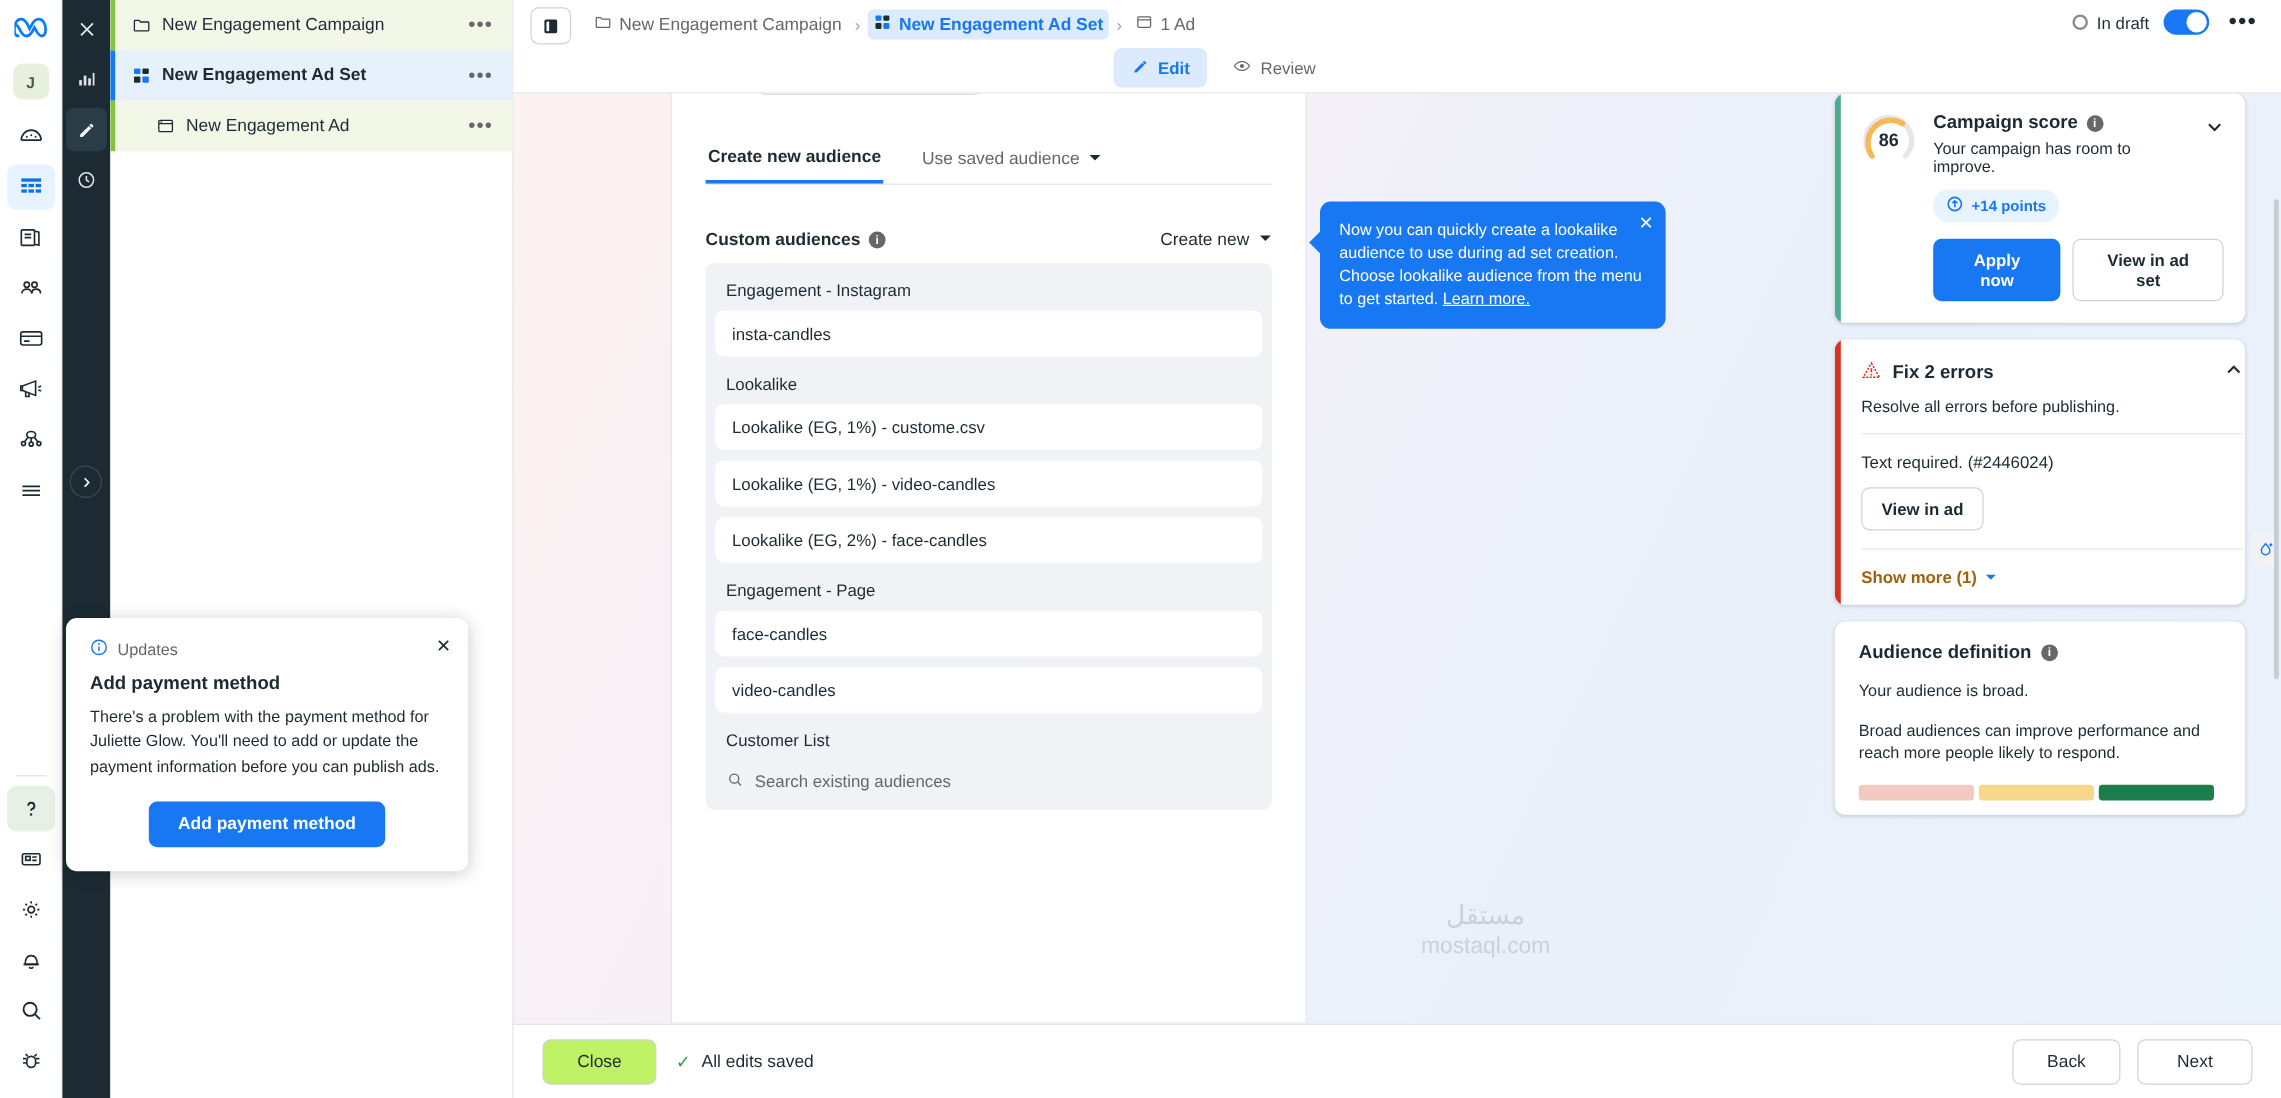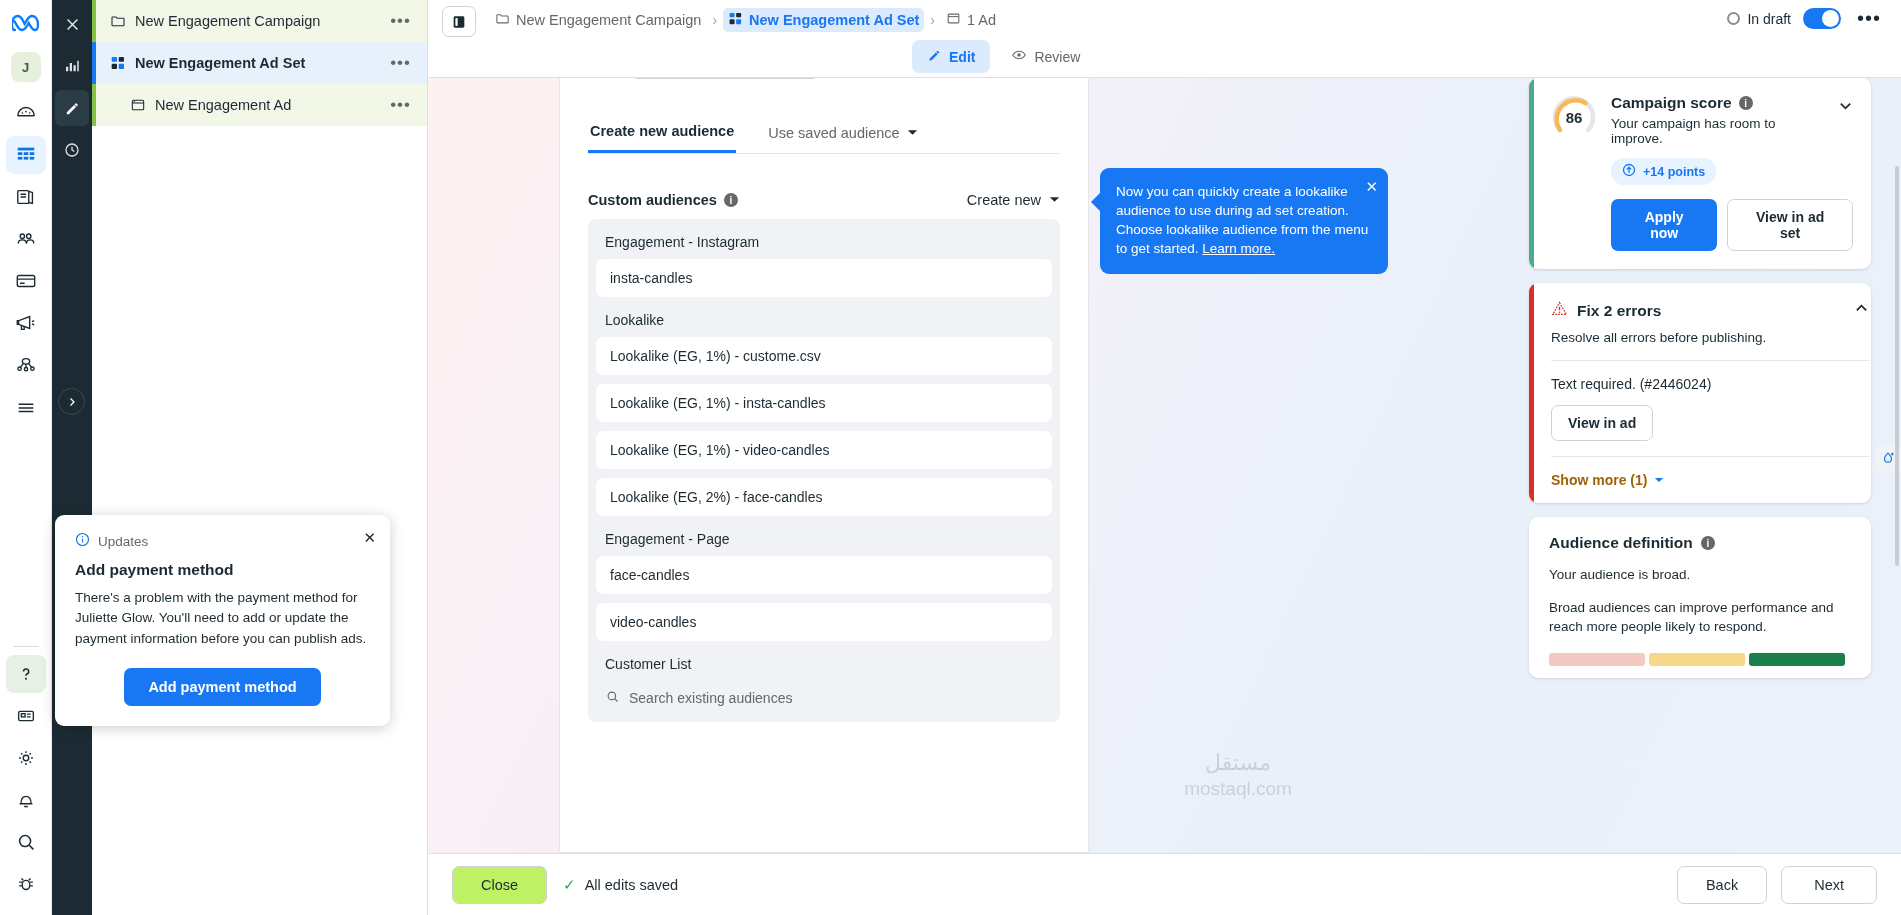--- a/index.html
+++ b/index.html
@@ -84,21 +84,21 @@
     border: 1px solid #cfd2d6; border-radius: 7px; background: #fff;
     display: flex; align-items: center; justify-content: center; cursor: pointer;
   }
   .crumbs {
     position: absolute; left: 62px; top: 8px; display: flex; align-items: center;
     font-size: 14.5px; color: #65676b; gap: 5px;
   }
   .crumb { display: flex; align-items: center; gap: 6px; padding: 3px 5px; border-radius: 5px; cursor: pointer; }
   .crumb.sel { background: #dbeafc; color: #1877f2; font-weight: 600; }
   .sep { color: #9aa0a6; font-size: 14px; margin: 0 1px; }
-  .mode-tabs { position: absolute; left: 484px; top: 40px; display: flex; gap: 6px; }
+  .mode-tabs { position: absolute; left: 500px; top: 40px; display: flex; gap: 6px; }
   .mtab {
     display: flex; align-items: center; gap: 7px; padding: 7px 15px;
     border-radius: 7px; font-size: 14px; color: #65676b; cursor: pointer;
   }
   .mtab.on { background: #dbeafc; color: #1877f2; font-weight: 700; }
   .draft-wrap {
     position: absolute; right: 16px; top: 7px; display: flex; align-items: center; gap: 12px;
   }
   .draft-txt { display: flex; align-items: center; gap: 7px; font-size: 14px; color: #1c2b33; }
   .circ { width: 13px; height: 13px; border-radius: 50%; border: 2px solid #8a8d91; }
@@ -565,21 +565,20 @@
           </span>
         </div>
       </div>
 
       <div class="aud-box">
         <div class="grp-label">Engagement - Instagram</div>
         <div class="aud-item">insta-candles</div>
 
         <div class="grp-label">Lookalike</div>
         <div class="aud-item">Lookalike (EG, 1%) - custome.csv</div>
-        <div class="aud-item">Lookalike (EG, 1%) - insta-candles</div>
         <div class="aud-item">Lookalike (EG, 1%) - video-candles</div>
         <div class="aud-item">Lookalike (EG, 2%) - face-candles</div>
 
         <div class="grp-label">Engagement - Page</div>
         <div class="aud-item">face-candles</div>
         <div class="aud-item">video-candles</div>
 
         <div class="grp-label">Customer List</div>
 
         <div class="srch-row">

